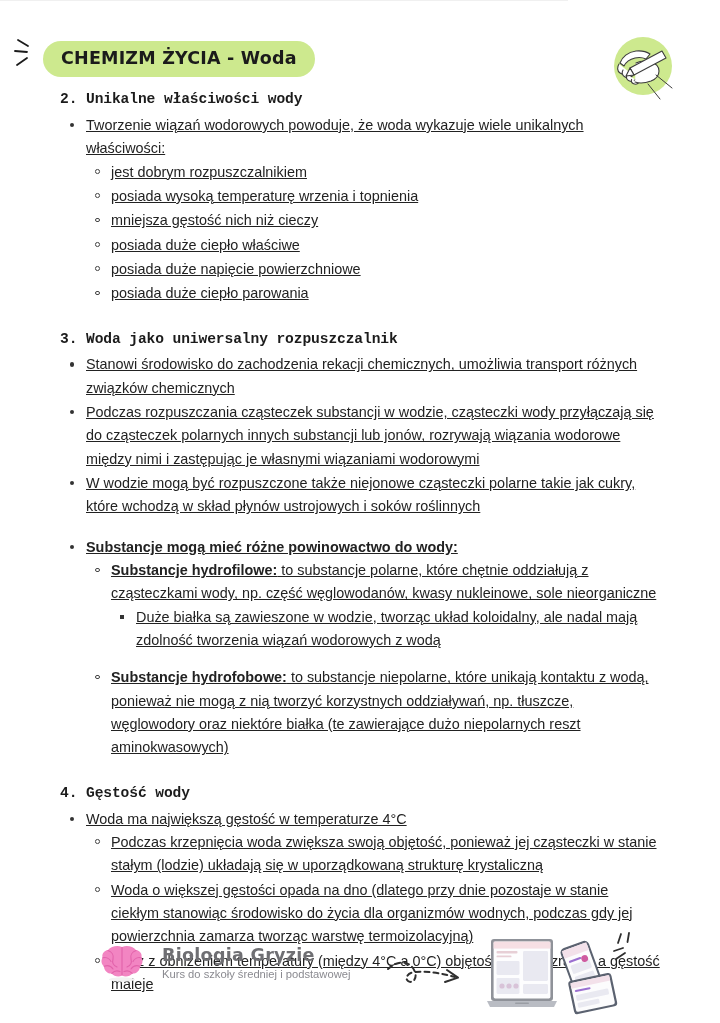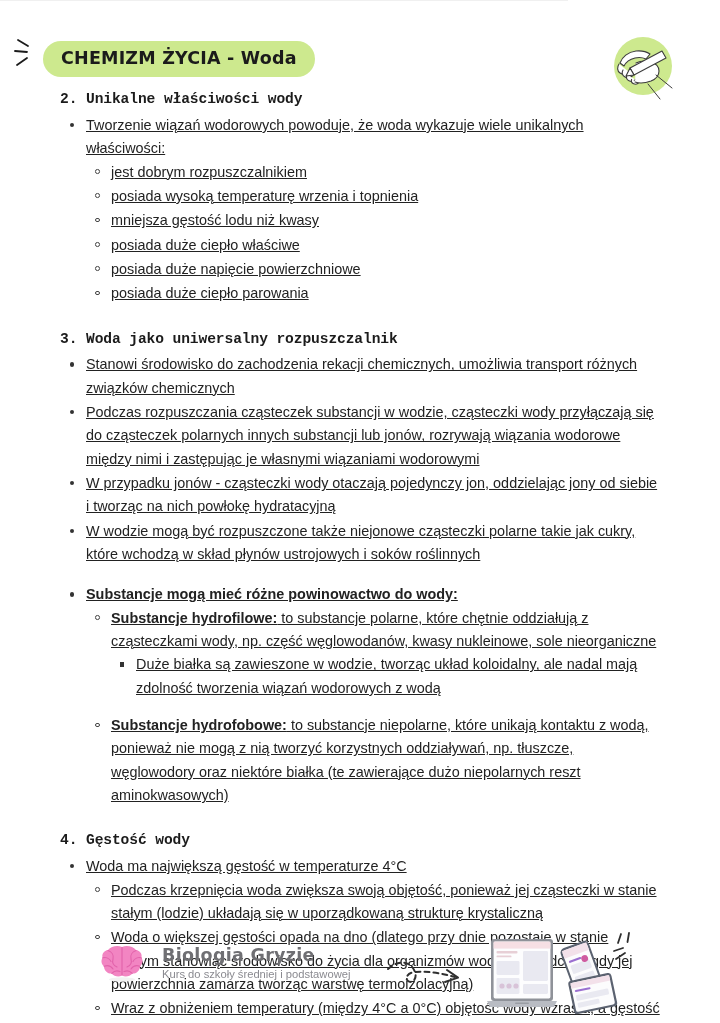--- a/index.html
+++ b/index.html
@@ -259,37 +259,36 @@
   <div class="content">
 
     <div class="section">
       <h2 class="section-heading">2. Unikalne właściwości wody</h2>
       <ul class="lvl1">
         <li>
           <span>Tworzenie wiązań wodorowych powoduje, że woda wykazuje wiele unikalnych właściwości:</span>
           <ul class="lvl2 nested">
             <li><span>jest dobrym rozpuszczalnikiem</span></li>
             <li><span>posiada wysoką temperaturę wrzenia i topnienia</span></li>
-            <li><span>mniejsza gęstość lodu niż kwasy</span></li>
+            <li><span>mniejsza gęstość nich niż cieczy</span></li>
             <li><span>posiada duże ciepło właściwe</span></li>
             <li><span>posiada duże napięcie powierzchniowe</span></li>
             <li><span>posiada duże ciepło parowania</span></li>
           </ul>
         </li>
       </ul>
     </div>
 
     <div class="gap-lg"></div>
 
     <div class="section">
       <h2 class="section-heading">3. Woda jako uniwersalny rozpuszczalnik</h2>
       <ul class="lvl1">
         <li><span>Stanowi środowisko do zachodzenia rekacji chemicznych, umożliwia transport różnych związków chemicznych</span></li>
         <li><span>Podczas rozpuszczania cząsteczek substancji w wodzie, cząsteczki wody przyłączają się do cząsteczek polarnych innych substancji lub jonów, rozrywają wiązania wodorowe między nimi i zastępując je własnymi wiązaniami wodorowymi</span></li>
-        <li><span>W przypadku jonów - cząsteczki wody otaczają pojedynczy jon, oddzielając jony od siebie i tworząc na nich powłokę hydratacyjną</span></li>
         <li><span>W wodzie mogą być rozpuszczone także niejonowe cząsteczki polarne takie jak cukry, które wchodzą w skład płynów ustrojowych i soków roślinnych</span></li>
       </ul>
     </div>
 
     <div class="gap-md"></div>
 
     <div class="section">
       <ul class="lvl1">
         <li>
           <span class="bold">Substancje mogą mieć różne powinowactwo do wody:</span>

